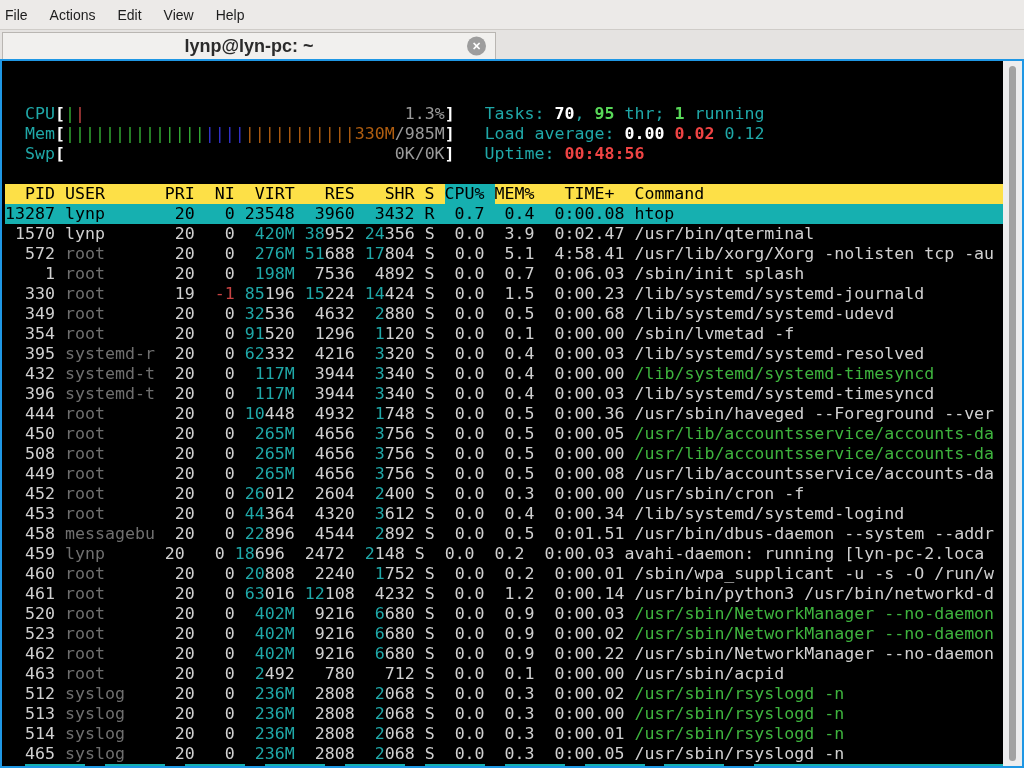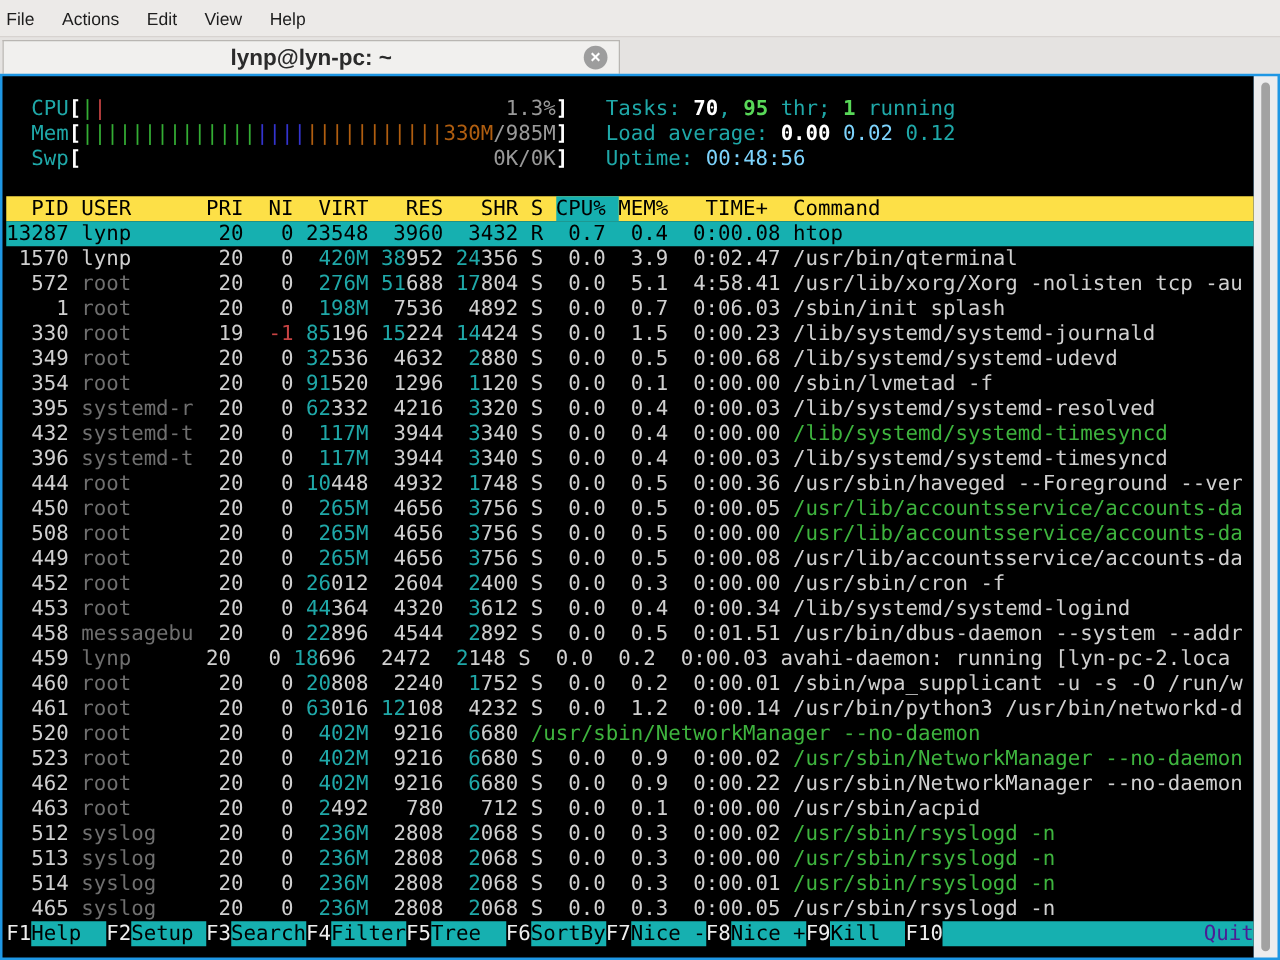--- a/index.html
+++ b/index.html
@@ -7,35 +7,35 @@
   
   .menubar{height:30px;display:flex;align-items:center;padding-left:5px;gap:22px;background:#eceae8;border-bottom:1px solid #cfccc8;box-sizing:border-box;}
   .menubar .mitem{font-size:14px;color:#1d1d1d;cursor:default;}
   
   .tabbar{height:29px;background:#e5e3e1;position:relative;box-sizing:border-box;}
   .tab{position:absolute;left:2px;top:2px;bottom:0;width:494px;background:#f1f0ee;border:1px solid #b9b6b2;border-bottom:none;display:flex;align-items:center;justify-content:center;box-sizing:border-box;}
   .tab-title{font-size:18px;font-weight:700;color:#2b2b2b;}
   .tab-close{position:absolute;right:9px;top:50%;transform:translateY(-50%);width:19px;height:19px;border-radius:50%;background:#9d9d9d;color:#fff;display:flex;align-items:center;justify-content:center;font-size:11px;font-weight:700;cursor:pointer;}
   
   .termwrap{position:absolute;top:59px;left:0;right:0;bottom:0;background:#1f97e4;padding:2px;display:flex;box-sizing:border-box;}
-  .term{flex:1;background:#000;padding:16px 0 0 3px;font-family:"DejaVu Sans Mono",monospace;font-size:16.6px;line-height:20px;overflow:hidden;}
+  .term{flex:1;background:#000;padding:43px 0 0 3px;font-family:"DejaVu Sans Mono",monospace;font-size:16.6px;line-height:20px;overflow:hidden;}
   .sbar{width:19px;background:#ededee;position:relative;}
   .sbar .thumb{position:absolute;left:6px;right:6px;top:5px;bottom:5px;background:#a2a2a2;border-radius:4px;}
   
   .ln{height:20px;display:flex;width:100%;}
   .ln span{white-space:pre;}
   .ln-hdr{background:#fde047;}
   .ln-sel{background:#16b0b0;}
   .ln-fbar{background:#000;text-align:right;}
   
   .sg-t{color:#d0d0d0;}
   .sg-d{color:#6f6f6f;}
   .sg-gy{color:#9a9a9a;}
   .sg-c{color:#1fa8a8;}
-  .sg-cb{color:#7dd3fc;font-weight:400;}
+  .sg-cb{color:#ef4444;font-weight:700;}
   .sg-wb{color:#ffffff;font-weight:700;}
   .sg-gb{color:#58d858;font-weight:700;}
   .sg-grn{color:#3eb43e;}
   .sg-red{color:#c74343;}
   .sg-org{color:#b05e10;}
   .sg-blu{color:#3434cf;}
   .sg-mg{color:#34ad34;}
   .sg-hb{color:#000;}
   .sg-hs{background:#16b0b0;color:#000;}
   .sg-sb{color:#000;}
@@ -319,20 +319,21 @@
           <span class="sg-t">108  4232 S  0.0  1.2  0:00.14 /usr/bin/python3 /usr/bin/networkd-d</span>
         </div>
         <div class="ln">
           <span class="sg-t">  520 </span>
           <span class="sg-d">root      </span>
           <span class="sg-t"> 20   0 </span>
           <span class="sg-c"> 402M</span>
           <span class="sg-t">  9216  </span>
           <span class="sg-c">6</span>
           <span class="sg-t">680 </span>
+          <span class="sg-t">S  0.0  0.9  0:00.03 </span>
           <span class="sg-grn">/usr/sbin/NetworkManager --no-daemon</span>
         </div>
         <div class="ln">
           <span class="sg-t">  523 </span>
           <span class="sg-d">root      </span>
           <span class="sg-t"> 20   0 </span>
           <span class="sg-c"> 402M</span>
           <span class="sg-t">  9216  </span>
           <span class="sg-c">6</span>
           <span class="sg-t">680 </span>

